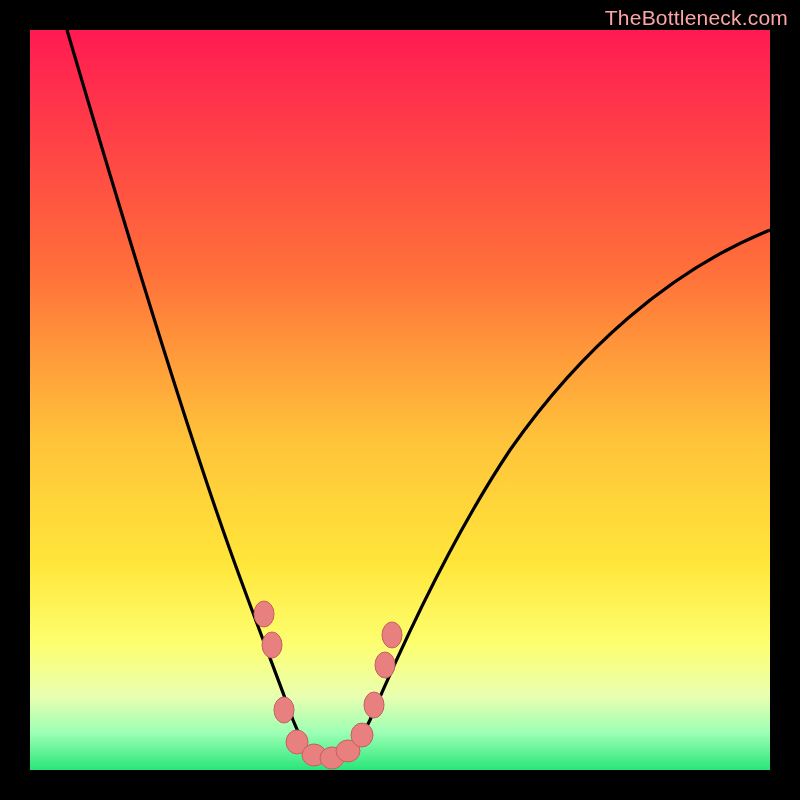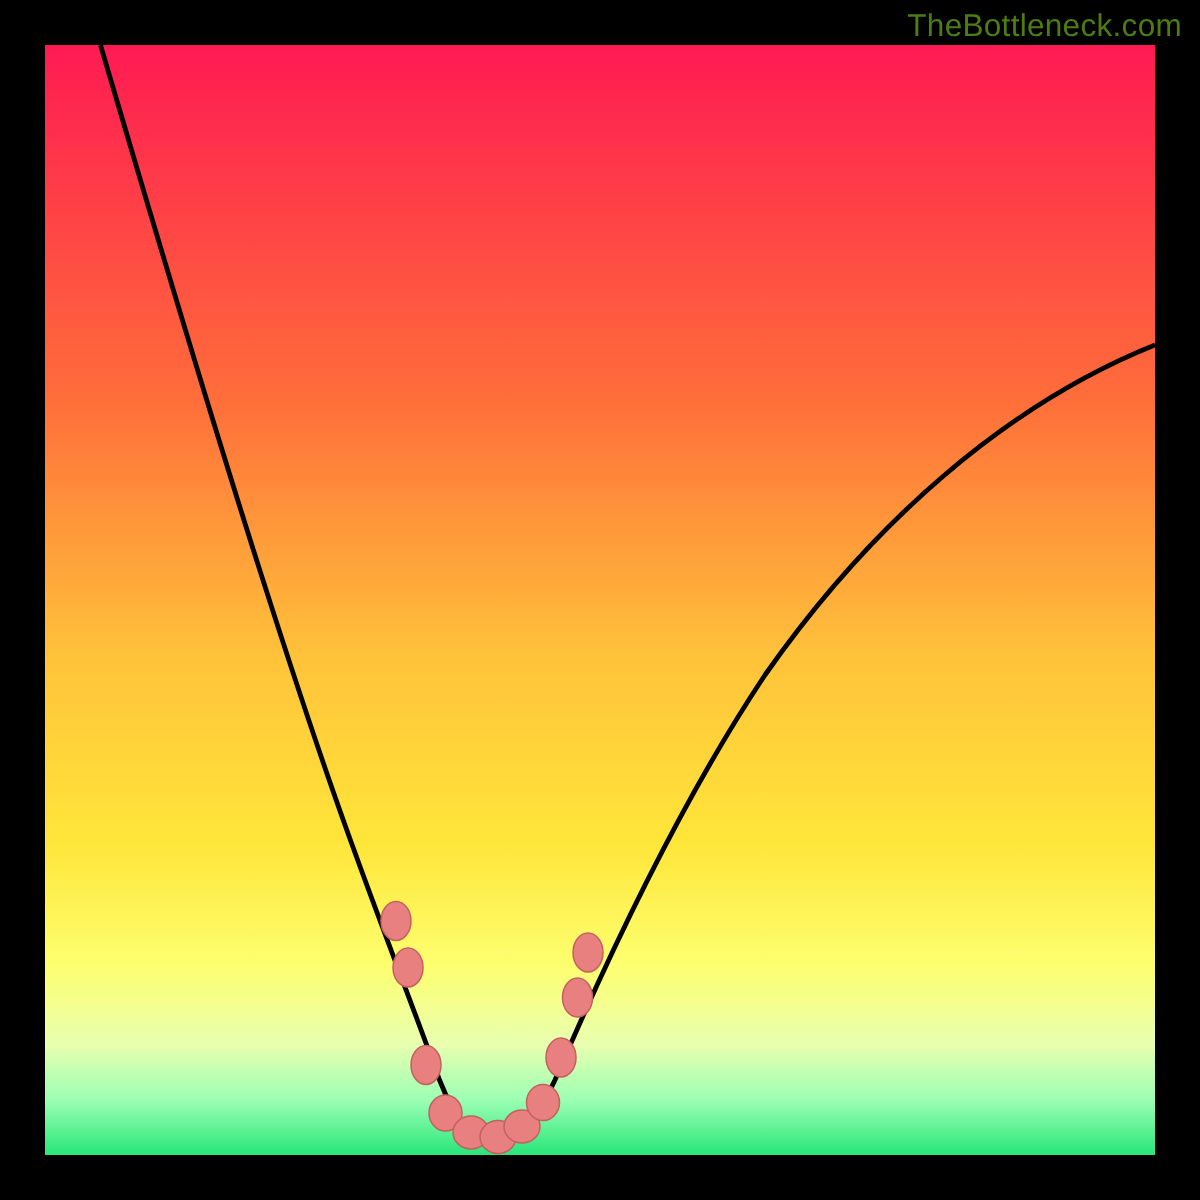--- a/index.html
+++ b/index.html
@@ -31,21 +31,21 @@
   .curve-svg {
     position: absolute;
     inset: 0;
     width: 100%;
     height: 100%;
   }
   .watermark {
     position: absolute;
     top: 6px;
     right: 12px;
-    color: #4d7c0f;
+    color: #fca5a5;
     font-size: 21px;
     font-weight: 500;
     letter-spacing: 0.2px;
   }
 </style>
 </head>
 <body>
 
 <div class="frame">
 

